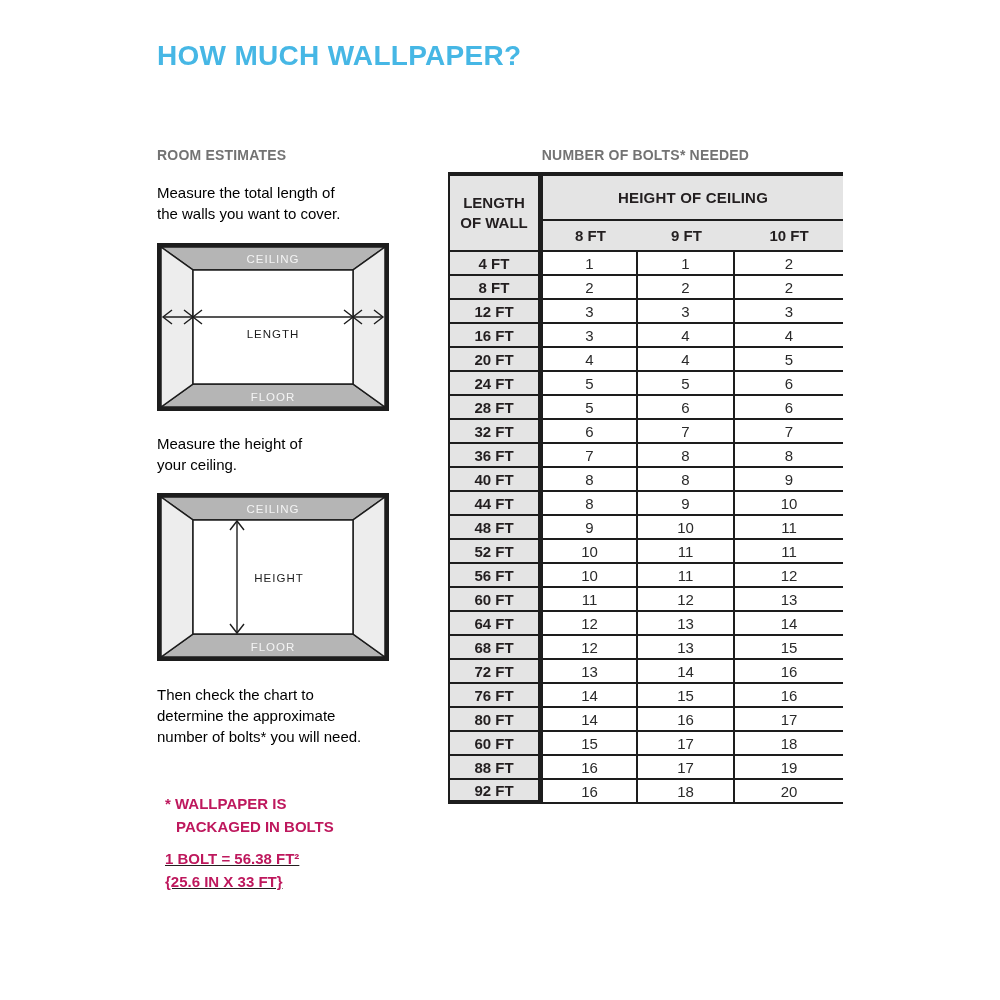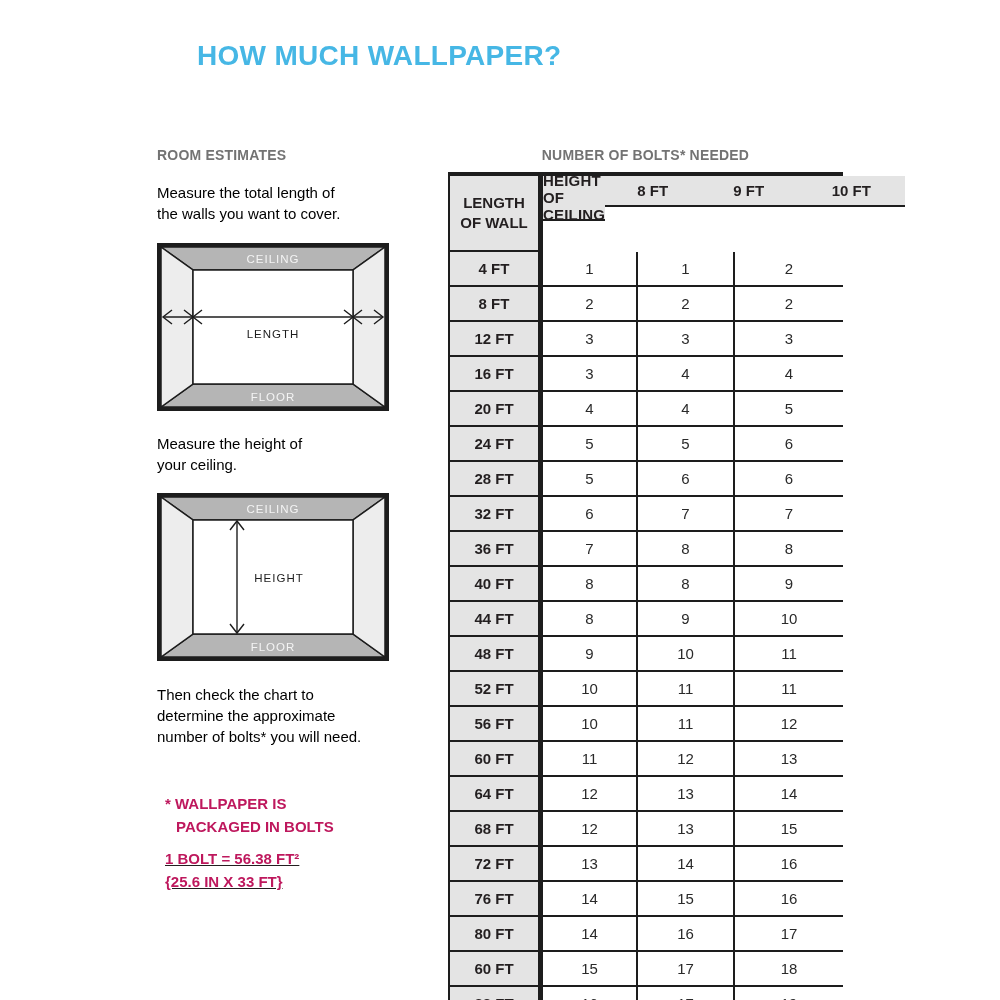--- a/index.html
+++ b/index.html
@@ -5,21 +5,20 @@
   html,body{margin:0;padding:0;}
   body{
     width:1000px;height:1000px;position:relative;background:#ffffff;
     font-family:"Liberation Sans","DejaVu Sans",sans-serif;color:#231f20;
     overflow:hidden;
   }
   .abs{position:absolute;}
   .page-title{
     left:157px;top:40px;font-size:28px;font-weight:bold;color:#46b7e5;
     letter-spacing:.3px;
-    margin-left:40px;
   }
   .section-title{
     font-size:14px;font-weight:bold;color:#737373;letter-spacing:.2px;
   }
   .body-text{
     font-size:15px;line-height:1.4;color:#000000;white-space:pre-line;
   }
   .note-text{
     font-size:15px;line-height:1.55;font-weight:bold;color:#be185d;margin-left:8px;
   }
@@ -29,30 +28,30 @@
   .bolts-table{left:448px;top:172px;width:395px;}
   .bolts-table *{box-sizing:border-box;}
   .t-topborder{height:4px;background:#1d1d1d;width:100%;}
   .thead{display:flex;width:100%;}
   .corner{
     width:95px;height:76px;background:#e4e4e4;
     border-left:2px solid #1d1d1d;border-right:5px solid #1d1d1d;border-bottom:2px solid #1d1d1d;
     display:flex;align-items:center;justify-content:center;text-align:center;
     font-weight:bold;font-size:15px;white-space:pre-line;line-height:1.35;
   }
-  .head-right{width:300px;display:flex;flex-direction:row;}
+  .head-right{width:300px;display:flex;flex-direction:column;}
   .group-h{
     height:45px;background:#e4e4e4;border-bottom:2px solid #1d1d1d;
     display:flex;align-items:center;justify-content:center;
     font-weight:bold;font-size:15px;letter-spacing:.2px;
   }
   .sub-row{height:31px;background:#e4e4e4;border-bottom:2px solid #1d1d1d;display:flex;}
   .sub{display:flex;align-items:center;justify-content:center;font-weight:bold;font-size:15px;}
   .w0{width:95px;} .w1{width:97px;} .w2{width:108px;}
-  .trow{display:flex;width:100%;height:35px;}
+  .trow{display:flex;width:100%;height:24px;}
   .rowhead{
     width:95px;background:#e4e4e4;
     border-left:2px solid #1d1d1d;border-right:5px solid #1d1d1d;border-bottom:2px solid #1d1d1d;
     display:flex;align-items:center;justify-content:center;
     font-weight:bold;font-size:15px;
   }
   .trow:last-child .rowhead{border-bottom-width:4px;}
   .dcell{
     background:#ffffff;border-bottom:2px solid #1d1d1d;
     display:flex;align-items:center;justify-content:center;font-size:15px;color:#2a2a2a;

